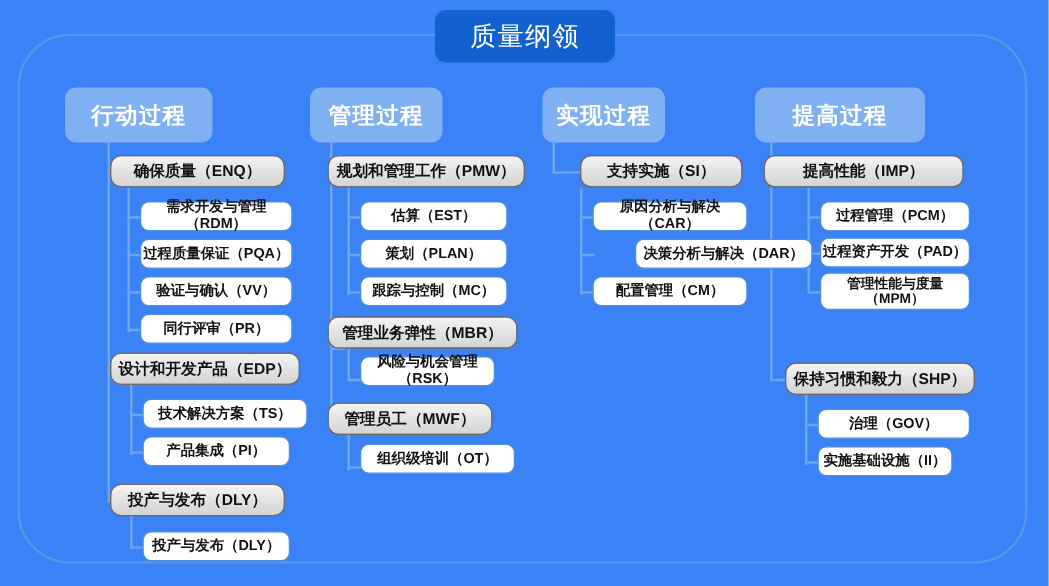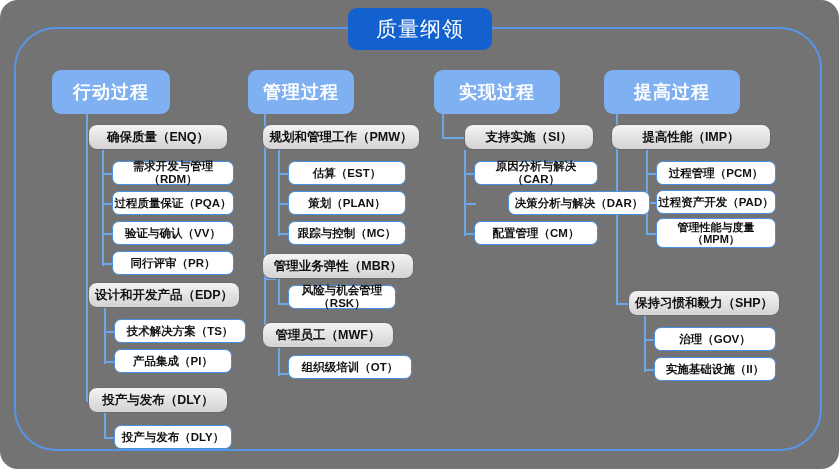--- a/index.html
+++ b/index.html
@@ -8,23 +8,22 @@
     padding: 0;
     background: #ffffff;
   }
   body {
     font-family: "Liberation Sans", "DejaVu Sans", sans-serif;
   }
   #canvas {
     position: relative;
     width: 839px;
     height: 469px;
-    background: #737373;
+    background: #3b82f6;
     overflow: hidden;
-    border-radius: 18px;
   }
 
   
   .outer-frame {
     position: absolute;
     left: 14px;
     top: 27px;
     width: 808px;
     height: 424px;
     border: 2px solid #5795e8;
@@ -185,21 +184,21 @@
   <div class="conn h" style="left:278px; top:303px; width:12px;"></div>
   <div class="leaf-box" style="left:288px; top:285px; width:108px;">风险与机会管理（RSK）</div>
 
   <div class="conn h" style="left:264px; top:343px; width:12px;"></div>
   <div class="group-box" style="left:262px; top:322px; width:132px;">管理员工（MWF）</div>
   <div class="conn v" style="left:278px; top:348px; height:28px;"></div>
 
   <div class="conn h" style="left:278px; top:373px; width:12px;"></div>
   <div class="leaf-box" style="left:288px; top:355px; width:124px;">组织级培训（OT）</div>
 
-  <div class="col-header" style="left:434px; top:70px; width:126px;">实现过程</div>
+  <div class="col-header" style="left:434px; top:70px; width:98px;">实现过程</div>
   <div class="conn v" style="left:442px; top:114px; height:24px;"></div>
 
   <div class="conn h" style="left:442px; top:137px; width:26px;"></div>
   <div class="group-box" style="left:464px; top:124px; width:130px;">支持实施（SI）</div>
   <div class="conn v" style="left:464px; top:150px; height:86px;"></div>
 
   <div class="conn h" style="left:464px; top:173px; width:12px;"></div>
   <div class="leaf-box" style="left:474px; top:161px; width:124px;">原因分析与解决（CAR）</div>
 
   <div class="conn h" style="left:464px; top:203px; width:12px;"></div>
@@ -225,15 +224,15 @@
   <div class="leaf-box two-line" style="left:656px; top:218px; width:120px;">管理性能与度量（MPM）</div>
 
   <div class="conn h" style="left:616px; top:303px; width:18px;"></div>
   <div class="group-box" style="left:628px; top:290px; width:152px;">保持习惯和毅力（SHP）</div>
   <div class="conn v" style="left:644px; top:316px; height:56px;"></div>
 
   <div class="conn h" style="left:644px; top:339px; width:12px;"></div>
   <div class="leaf-box" style="left:654px; top:327px; width:122px;">治理（GOV）</div>
 
   <div class="conn h" style="left:644px; top:369px; width:12px;"></div>
-  <div class="leaf-box" style="left:654px; top:357px; width:122px;text-align:right;">实施基础设施（II）</div>
+  <div class="leaf-box" style="left:654px; top:357px; width:108px;text-align:right;">实施基础设施（II）</div>
 
 </div>
 
 </body></html>

